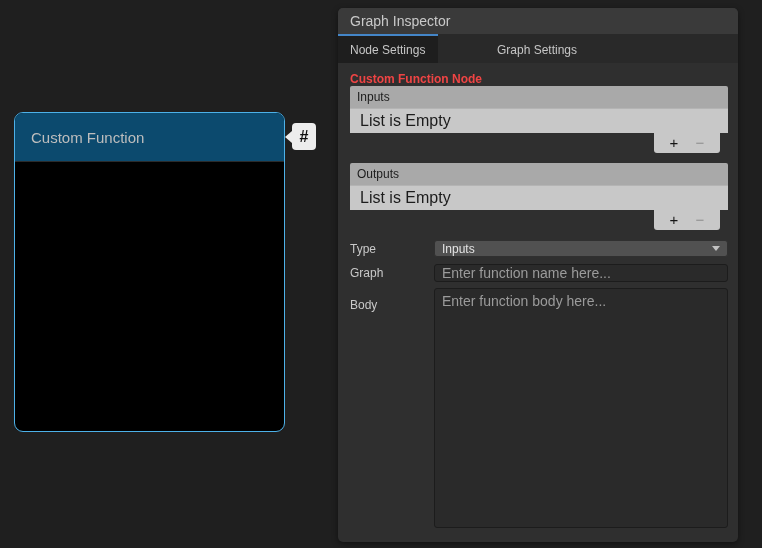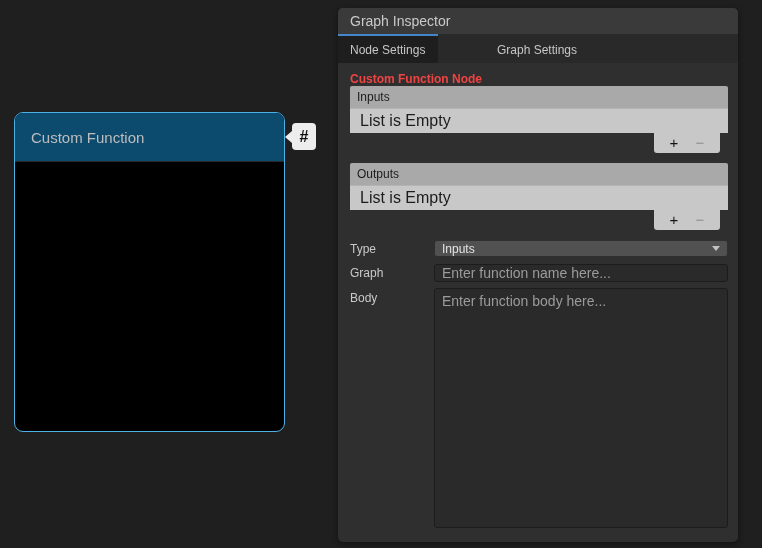--- a/index.html
+++ b/index.html
@@ -135,21 +135,21 @@
   .field-row {
     display:flex; align-items:center;
     margin-top:7px;
   }
   .field-row.type-row { margin-top:10px; }
   .field-row.body-row { align-items:flex-start; margin-top:6px; }
   .field-label {
     flex:none; width:84px;
     font-size:12px; color:#c9c9c9;
   }
-  .body-row .field-label { margin-top:3px; }
+  .body-row .field-label { margin-top:10px; }
 
   .dropdown {
     flex:1; height:17px;
     background:#515151;
     border:1px solid #303030;
     border-radius:3px;
     display:flex; align-items:center;
     padding:0 7px;
     font-size:12px; color:#e4e4e4;
     cursor:pointer;

